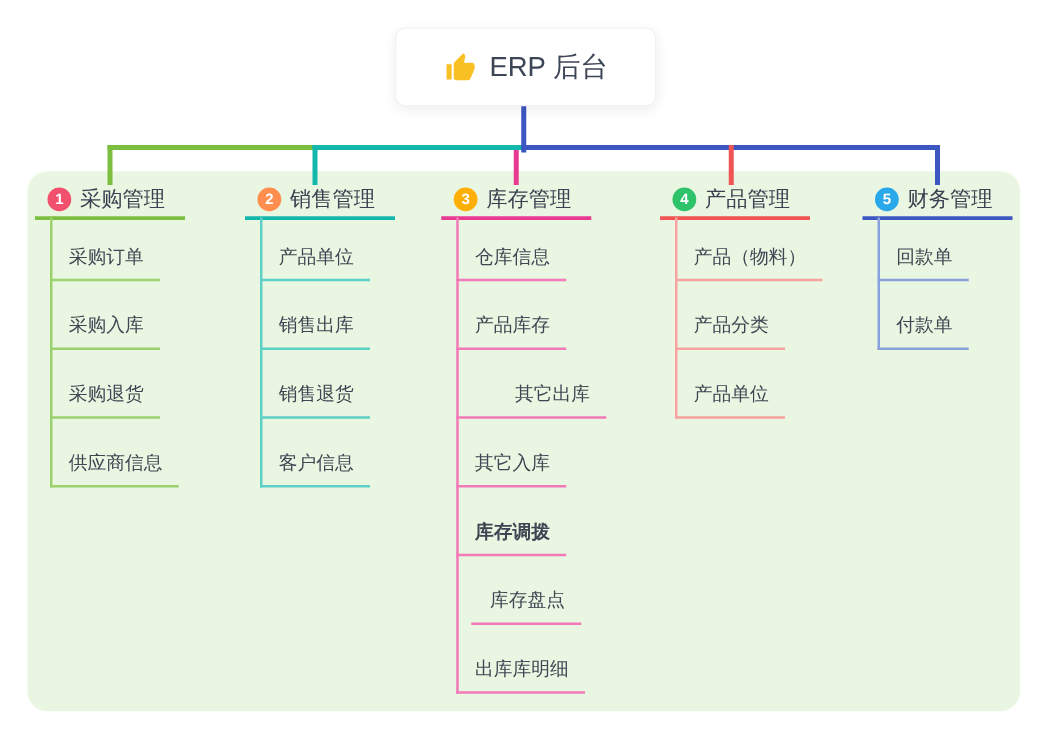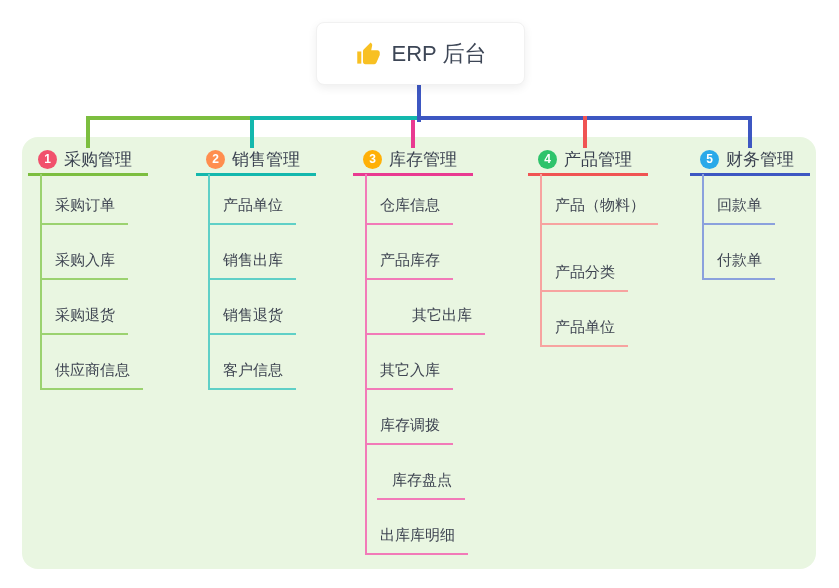--- a/index.html
+++ b/index.html
@@ -118,34 +118,34 @@
         <div class="btitle" style="border-bottom-color: rgb(233, 58, 145);">
           <span class="badge" style="background: rgb(255, 176, 7);">3</span>
           <span class="blabel">库存管理</span>
         </div>
         <div class="items">
           <span class="vline" style="background: rgb(242, 122, 184);"></span>
           <div class="item" style="border-bottom-color: rgb(242, 122, 184);">仓库信息</div>
           <div class="item" style="border-bottom-color: rgb(242, 122, 184);">产品库存</div>
           <div class="item" style="border-bottom-color: rgb(242, 122, 184); padding-left: 47px;">其它出库</div>
           <div class="item" style="border-bottom-color: rgb(242, 122, 184);">其它入库</div>
-          <div class="item" style="border-bottom-color: rgb(242, 122, 184);">库存调拨</div>
+          <div class="item" style="border-bottom-color: rgb(242, 122, 184); font-weight: bold;">库存调拨</div>
           <div class="item" style="border-bottom-color: rgb(242, 122, 184); margin-left: 12px;">库存盘点</div>
           <div class="item" style="border-bottom-color: rgb(242, 122, 184);">出库库明细</div>
         </div>
       </div>
       <div class="branch">
         <div class="btitle" style="border-bottom-color: rgb(240, 84, 83);">
           <span class="badge" style="background: rgb(46, 195, 107);">4</span>
           <span class="blabel">产品管理</span>
         </div>
         <div class="items">
           <span class="vline" style="background: rgb(247, 163, 160);"></span>
           <div class="item" style="border-bottom-color: rgb(247, 163, 160);">产品（物料）</div>
-          <div class="item" style="border-bottom-color: rgb(247, 163, 160); margin-top: 12px;">产品分类</div>
+          <div class="item" style="border-bottom-color: rgb(247, 163, 160);">产品分类</div>
           <div class="item" style="border-bottom-color: rgb(247, 163, 160);">产品单位</div>
         </div>
       </div>
       <div class="branch">
         <div class="btitle" style="border-bottom-color: rgb(61, 87, 194);">
           <span class="badge" style="background: rgb(41, 169, 233);">5</span>
           <span class="blabel">财务管理</span>
         </div>
         <div class="items">
           <span class="vline" style="background: rgb(139, 161, 221);"></span>

